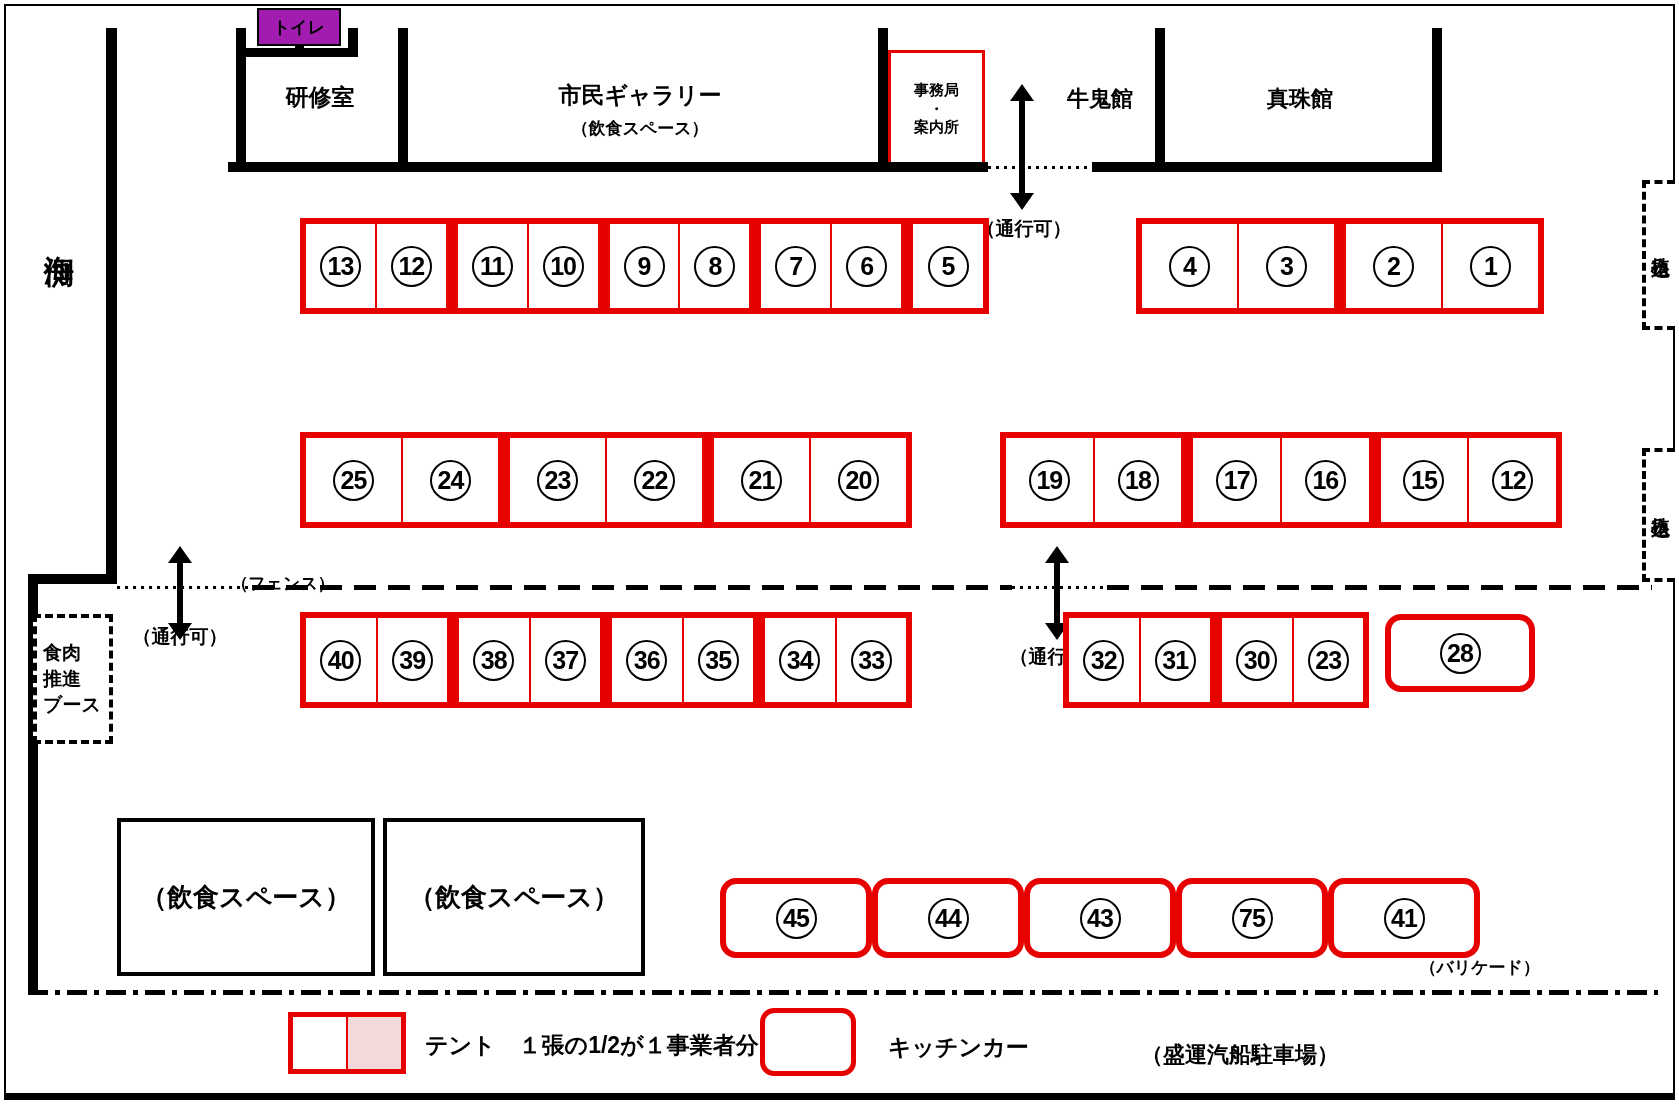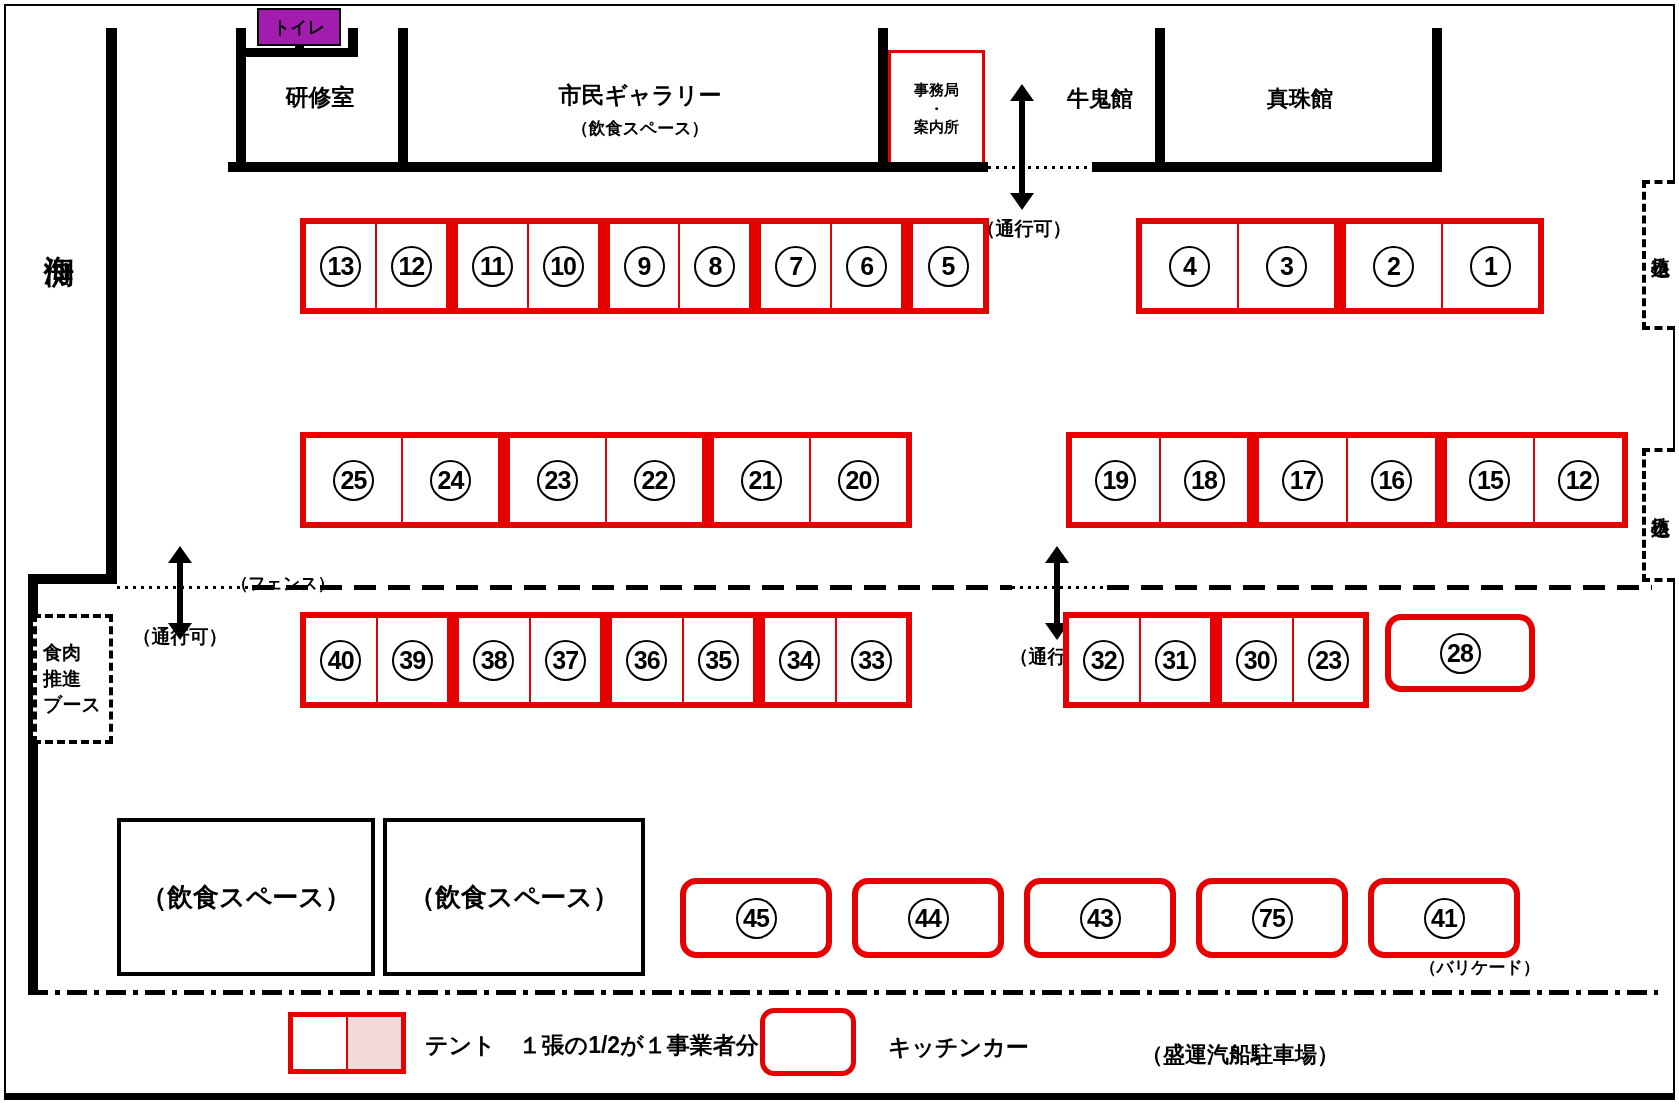--- a/index.html
+++ b/index.html
@@ -14,21 +14,21 @@
   .tents { position:absolute; display:flex; box-sizing:border-box; }
   .tent { display:flex; border:6px solid var(--red); background:#fff; box-sizing:border-box; }
   .cell { flex:1; display:flex; align-items:center; justify-content:center; box-sizing:border-box; }
   .cell-div { border-left:2px solid var(--red); }
   .num { min-width:41px; height:41px; padding:0 2px; border:2.5px solid #000; border-radius:50%;
          display:flex; align-items:center; justify-content:center; font-size:25px; font-weight:bold;
          box-sizing:border-box; background:transparent; letter-spacing:-1px; }
   
   .kcar { border:6px solid var(--red); border-radius:16px; background:#fff; display:flex;
           align-items:center; justify-content:center; box-sizing:border-box; }
-  .cars { position:absolute; display:flex; justify-content:space-between; }
+  .cars { position:absolute; display:flex; justify-content:center; }
   
   .varrow { position:absolute; display:flex; flex-direction:column; align-items:center; }
   .head-up { width:0; height:0; border-left:12px solid transparent; border-right:12px solid transparent; border-bottom:17px solid #000; }
   .head-down { width:0; height:0; border-left:12px solid transparent; border-right:12px solid transparent; border-top:17px solid #000; }
   .shaft { width:6px; flex:1; background:#000; }
   
   .dotline { background:repeating-linear-gradient(90deg,#000 0 3px,transparent 3px 8px); }
   .dashline { background:repeating-linear-gradient(90deg,#000 0 22px,transparent 22px 34px); }
   .dashdot { background:repeating-linear-gradient(90deg,#000 0 20px,transparent 20px 27px,#000 27px 32px,transparent 32px 39px); }
   .dashedbox { border:4px dashed #000; background:#fff; }
@@ -175,21 +175,21 @@
       </div>
       <div class="tent" style="flex: 2 1 0%;">
         <div class="cell">
           <span class="num">21</span>
         </div>
         <div class="cell cell-div">
           <span class="num">20</span>
         </div>
       </div>
     </div>
-  <div class="tents" style="left:1066px;top:432px;width:562px;height:96px;">
+  <div class="tents" style="left:1000px;top:432px;width:562px;height:96px;">
       <div class="tent" style="flex: 2 1 0%;">
         <div class="cell">
           <span class="num">19</span>
         </div>
         <div class="cell cell-div">
           <span class="num">18</span>
         </div>
       </div>
       <div class="tent" style="flex: 2 1 0%;">
         <div class="cell">

